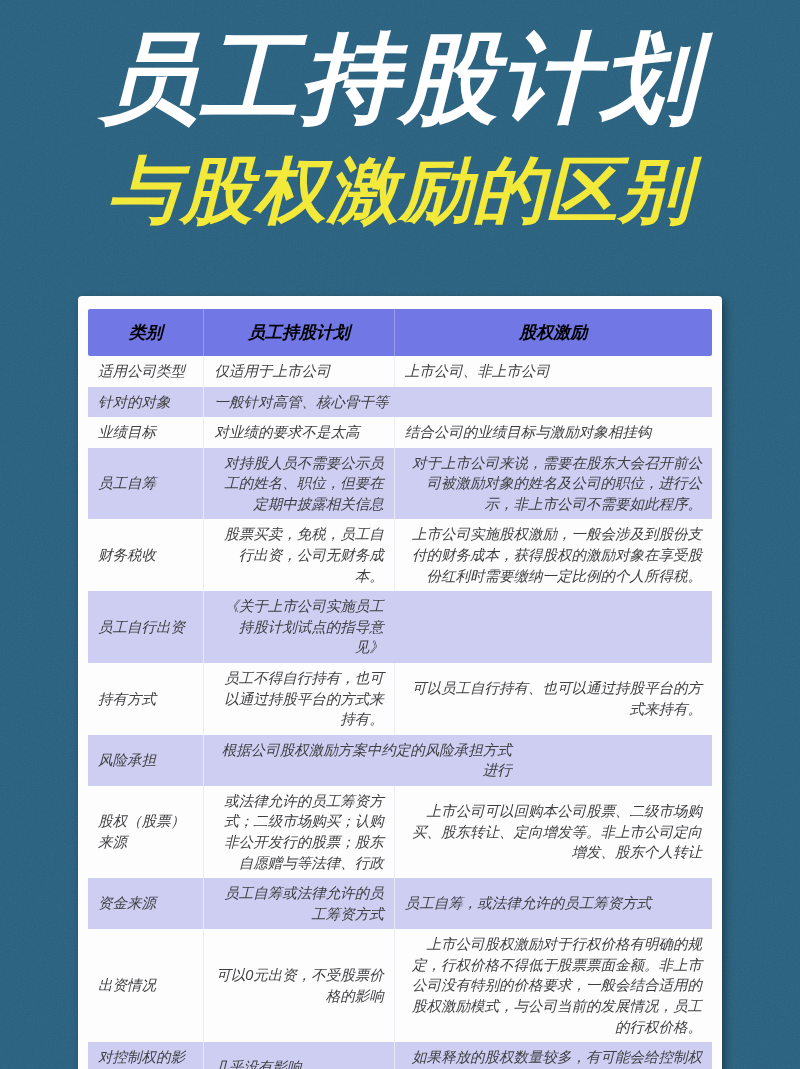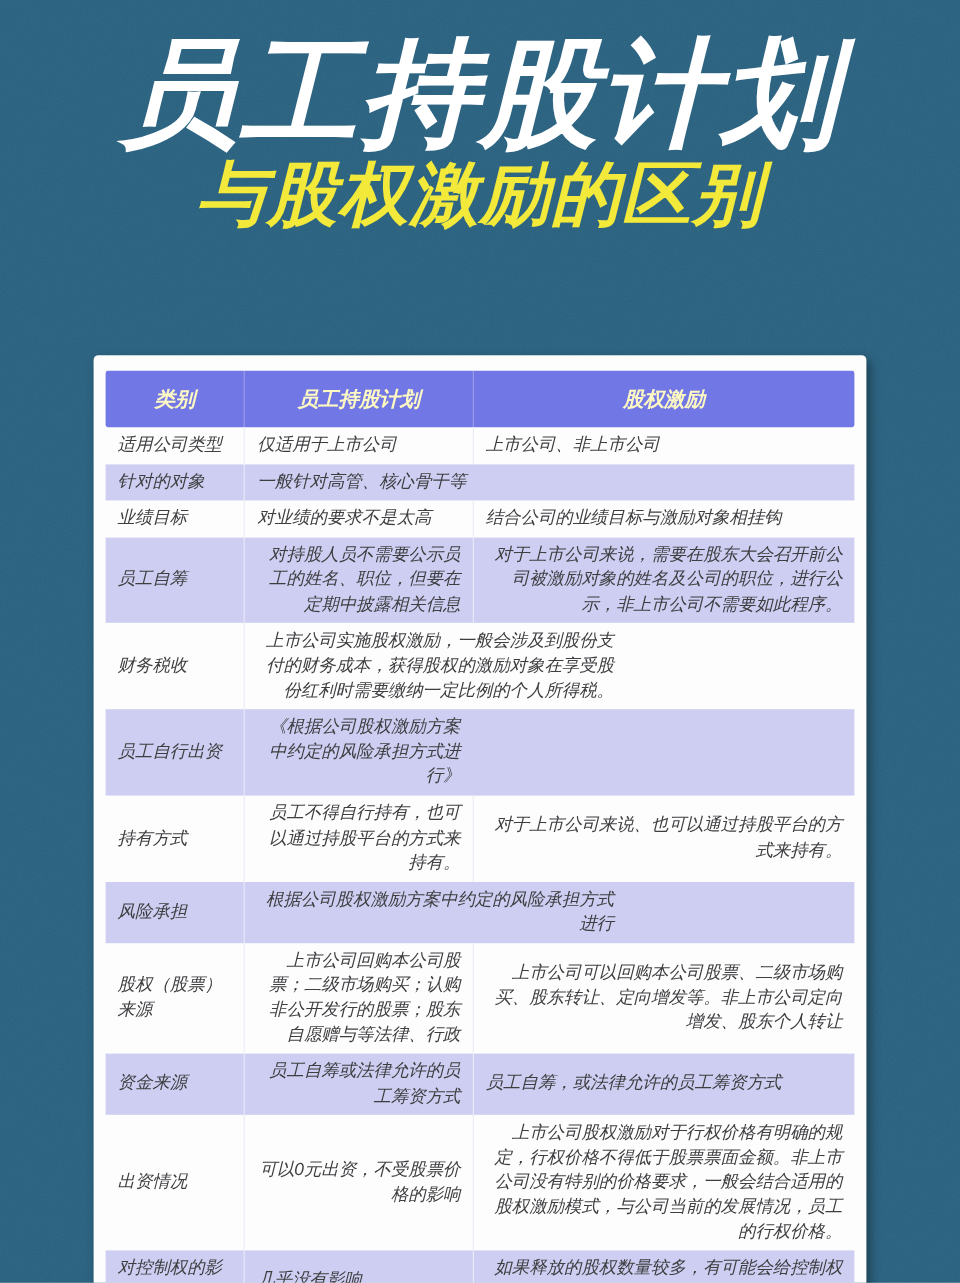--- a/index.html
+++ b/index.html
@@ -13,39 +13,39 @@
   .content { position:relative; z-index:1;font-style:italic; }
 
   .titles { text-align:center; }
   .title-main {
     margin:26px 10px 0;
     font-size:98px; line-height:1.08;
     font-weight:900; letter-spacing:2px;
     color:#ffffff;
   }
   .title-sub {
-    margin:0 0 0;
-    font-size:58px; line-height:1.08;
+    margin:20px 0 0;
+    font-size:72px; line-height:1.08;
     font-weight:900; letter-spacing:1px;
     color:#f2e93b;
   }
 
   .card {
     position:absolute; left:78px; top:270px;
     width:644px; box-sizing:border-box;
     background:#fdfdfe;
     border-radius:4px;
     padding:13px 10px 14px;
     box-shadow:3px 4px 9px rgba(0,0,0,.38);
   }
 
   .thead {
     display:flex;
     background:#7177e4;
-    color:#fef9c3;
+    color:#000000;
     font-weight:bold;
     font-size:17px;
     border-radius:2px;
   }
   .thead .cell {
     justify-content:center;
     text-align:center;
     padding:12px 6px;
   }
   .thead .cell + .cell { border-left:1px solid rgba(255,255,255,.28); }
@@ -110,38 +110,39 @@
           <div class="cell c1">对业绩的要求不是太高</div>
           <div class="cell c2">结合公司的业绩目标与激励对象相挂钩</div>
         </div>
         <div class="row hl">
           <div class="cell c0">员工自筹</div>
           <div class="cell c1">对持股人员不需要公示员工的姓名、职位，但要在定期中披露相关信息</div>
           <div class="cell c2">对于上市公司来说，需要在股东大会召开前公司被激励对象的姓名及公司的职位，进行公示，非上市公司不需要如此程序。</div>
         </div>
         <div class="row">
           <div class="cell c0">财务税收</div>
+          <div class="cell c1">股票买卖，免税，员工自行出资，公司无财务成本。</div>
           <div class="cell c2">上市公司实施股权激励，一般会涉及到股份支付的财务成本，获得股权的激励对象在享受股份红利时需要缴纳一定比例的个人所得税。</div>
         </div>
         <div class="row hl">
           <div class="cell c0">员工自行出资</div>
-          <div class="cell c1">《根据公司股权激励方案中约定的风险承担方式进行》</div>
+          <div class="cell c1">《关于上市公司实施员工持股计划试点的指导意见》</div>
         </div>
         <div class="row">
           <div class="cell c0">持有方式</div>
           <div class="cell c1">员工不得自行持有，也可以通过持股平台的方式来持有。</div>
-          <div class="cell c2">对于上市公司来说、也可以通过持股平台的方式来持有。</div>
+          <div class="cell c2">可以员工自行持有、也可以通过持股平台的方式来持有。</div>
         </div>
         <div class="row hl">
           <div class="cell c0">风险承担</div>
           <div class="cell c2">根据公司股权激励方案中约定的风险承担方式进行</div>
         </div>
         <div class="row">
           <div class="cell c0">股权（股票）来源</div>
-          <div class="cell c1">上市公司回购本公司股票；二级市场购买；认购非公开发行的股票；股东自愿赠与等法律、行政</div>
+          <div class="cell c1">或法律允许的员工筹资方式；二级市场购买；认购非公开发行的股票；股东自愿赠与等法律、行政</div>
           <div class="cell c2">上市公司可以回购本公司股票、二级市场购买、股东转让、定向增发等。非上市公司定向增发、股东个人转让</div>
         </div>
         <div class="row hl">
           <div class="cell c0">资金来源</div>
           <div class="cell c1">员工自筹或法律允许的员工筹资方式</div>
           <div class="cell c2">员工自筹，或法律允许的员工筹资方式</div>
         </div>
         <div class="row">
           <div class="cell c0">出资情况</div>
           <div class="cell c1">可以0元出资，不受股票价格的影响</div>

